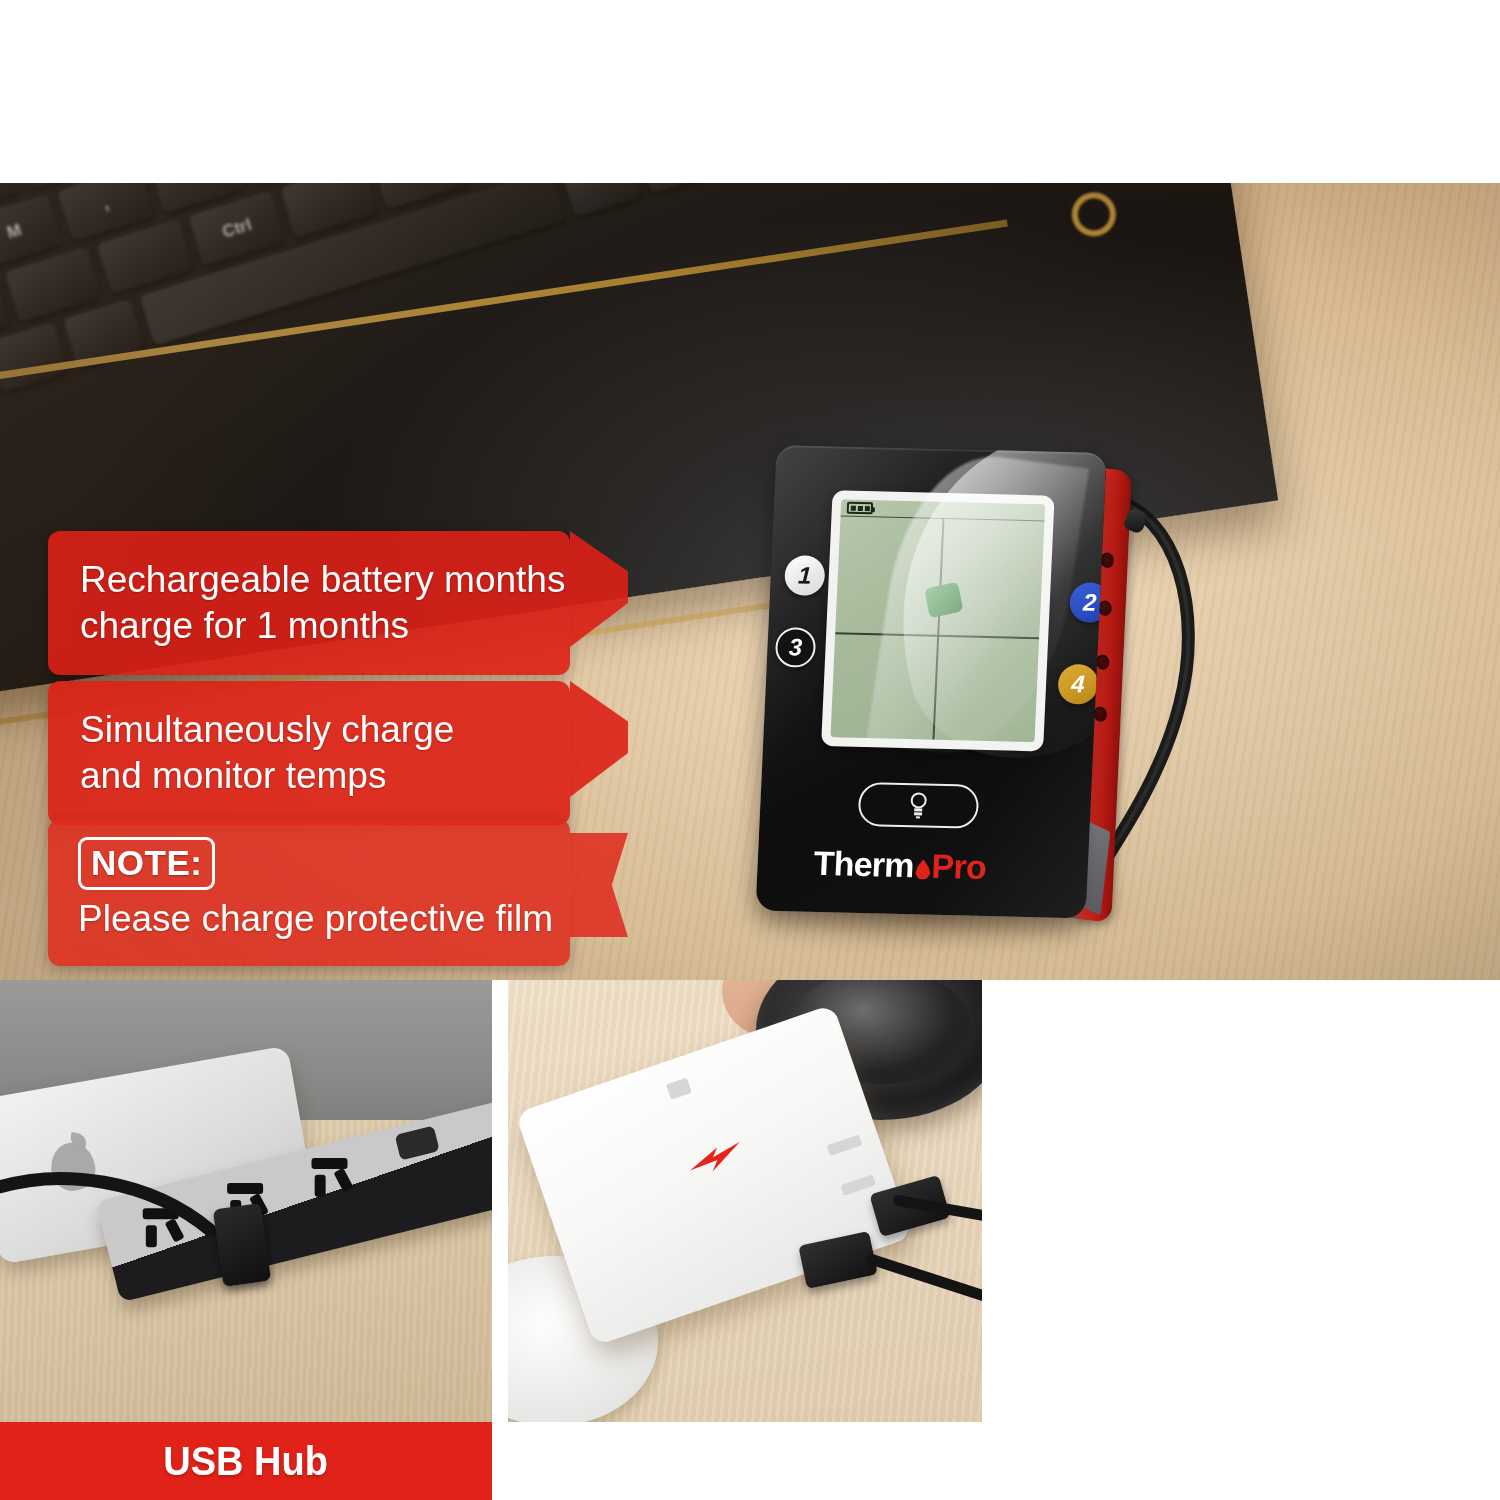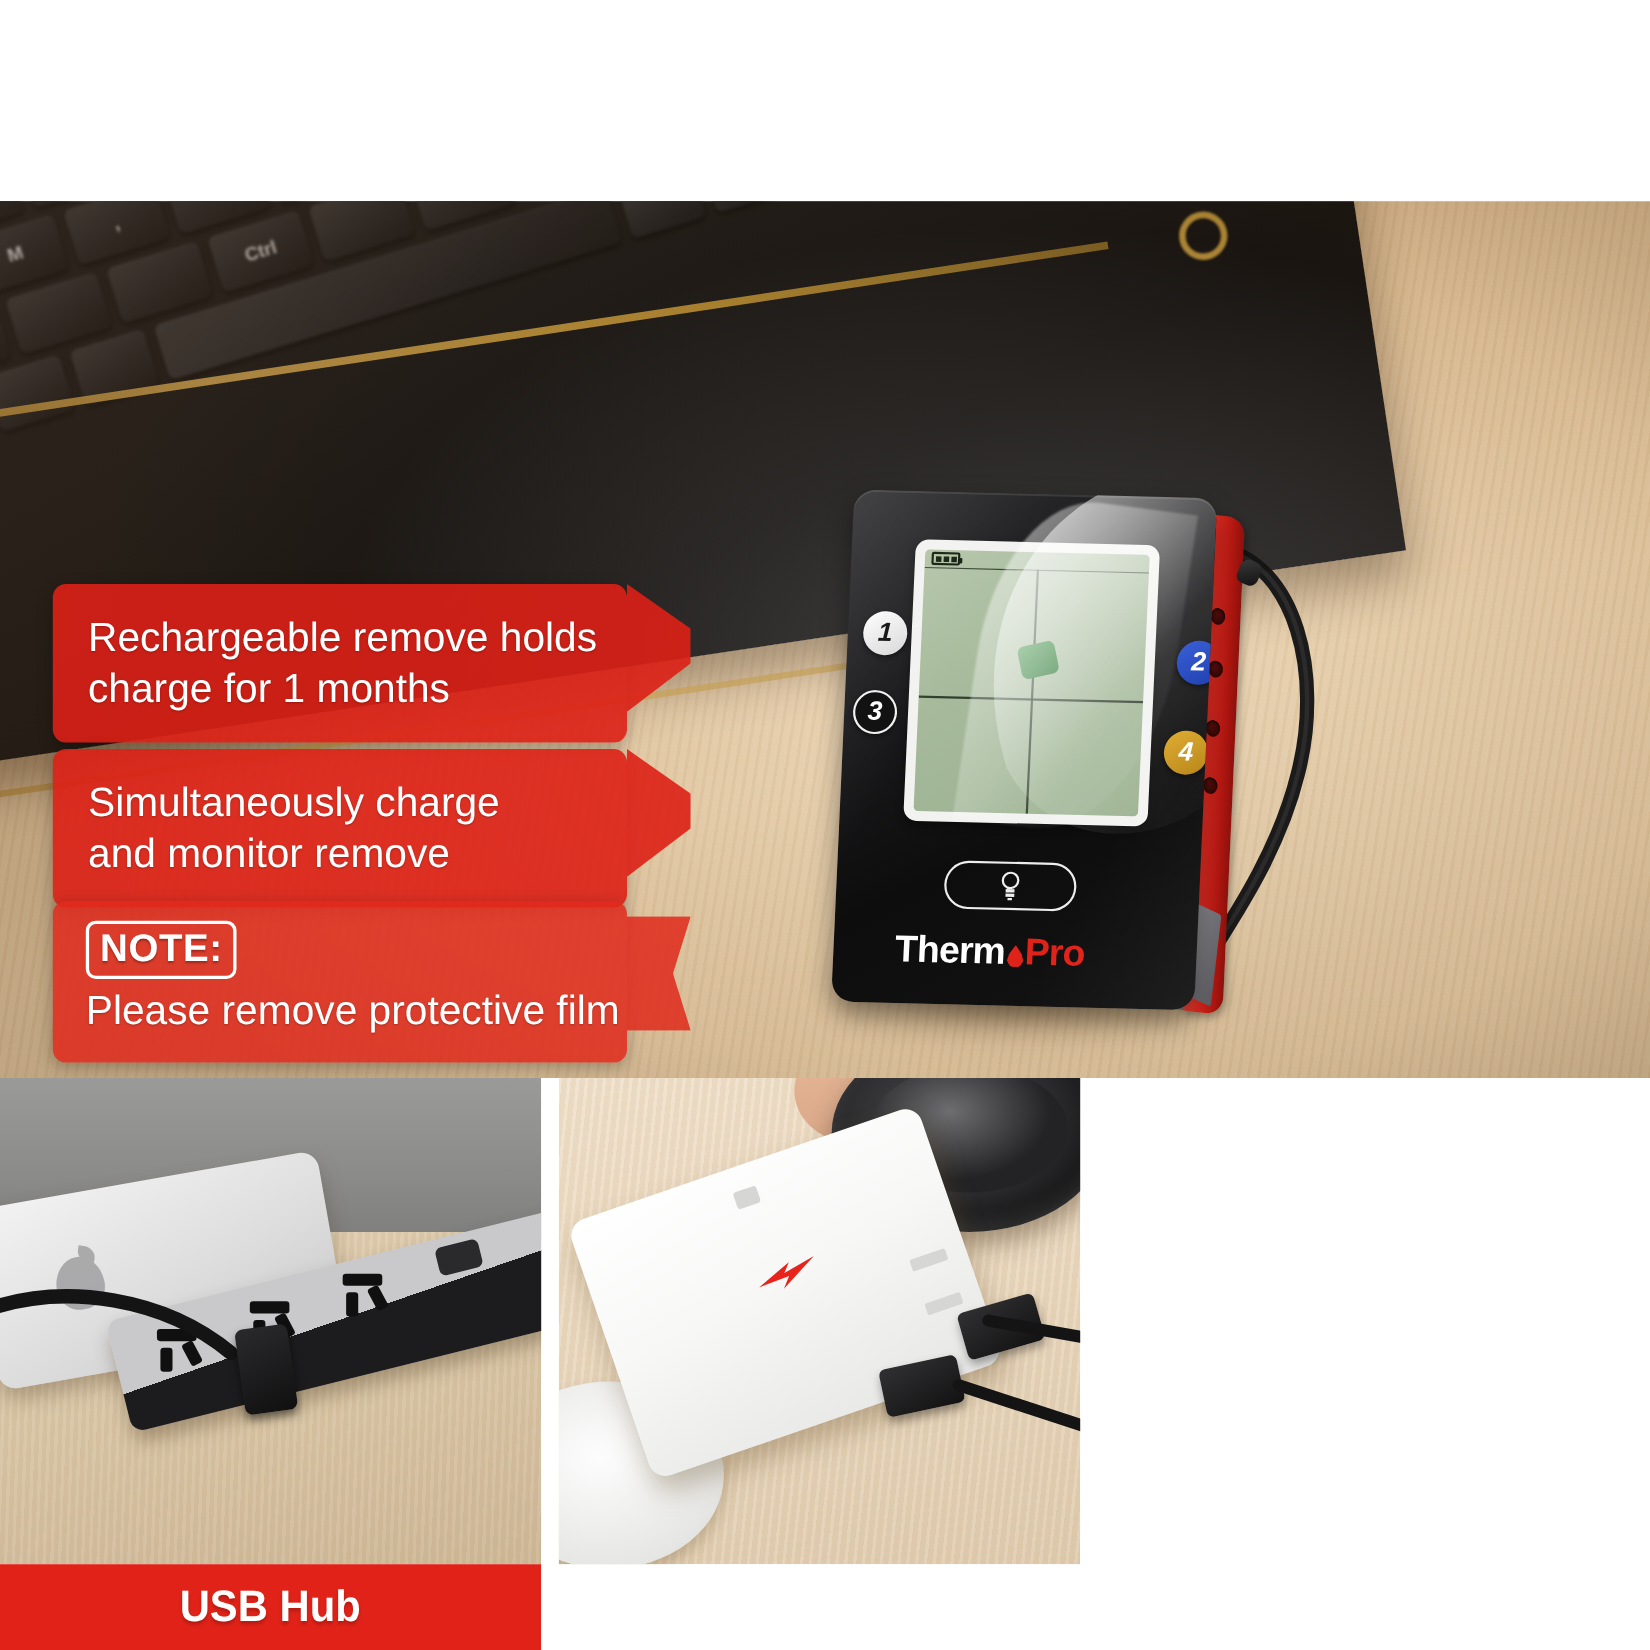--- a/index.html
+++ b/index.html
@@ -483,34 +483,34 @@
 
           <div class="film2"></div>
           <div class="film"></div>
         </div>
         <div class="cable-grommet"></div>
       </div>
     </div>
 
     <div class="banner" id="banner1">
       <div class="tabwrap"></div>
-      <span class="line">Rechargeable remove holds</span>
+      <span class="line">Rechargeable battery months</span>
       <span class="line">charge for 1 months</span>
     </div>
 
     <div class="banner" id="banner2">
       <div class="tabwrap"></div>
       <span class="line">Simultaneously charge</span>
-      <span class="line">and monitor remove</span>
+      <span class="line">and monitor temps</span>
     </div>
 
     <div class="banner" id="banner3">
       <div class="ribbon-tab"></div>
       <span class="note-badge">NOTE:</span>
-      <span class="line">Please remove protective film</span>
+      <span class="line">Please charge protective film</span>
       
     </div>
   </div>
 
   <div class="panels">
 
     <div class="panel" id="panel1">
       <div class="panel-photo">
         <div class="p1-wall"></div>
         <div class="p1-desk"></div>

